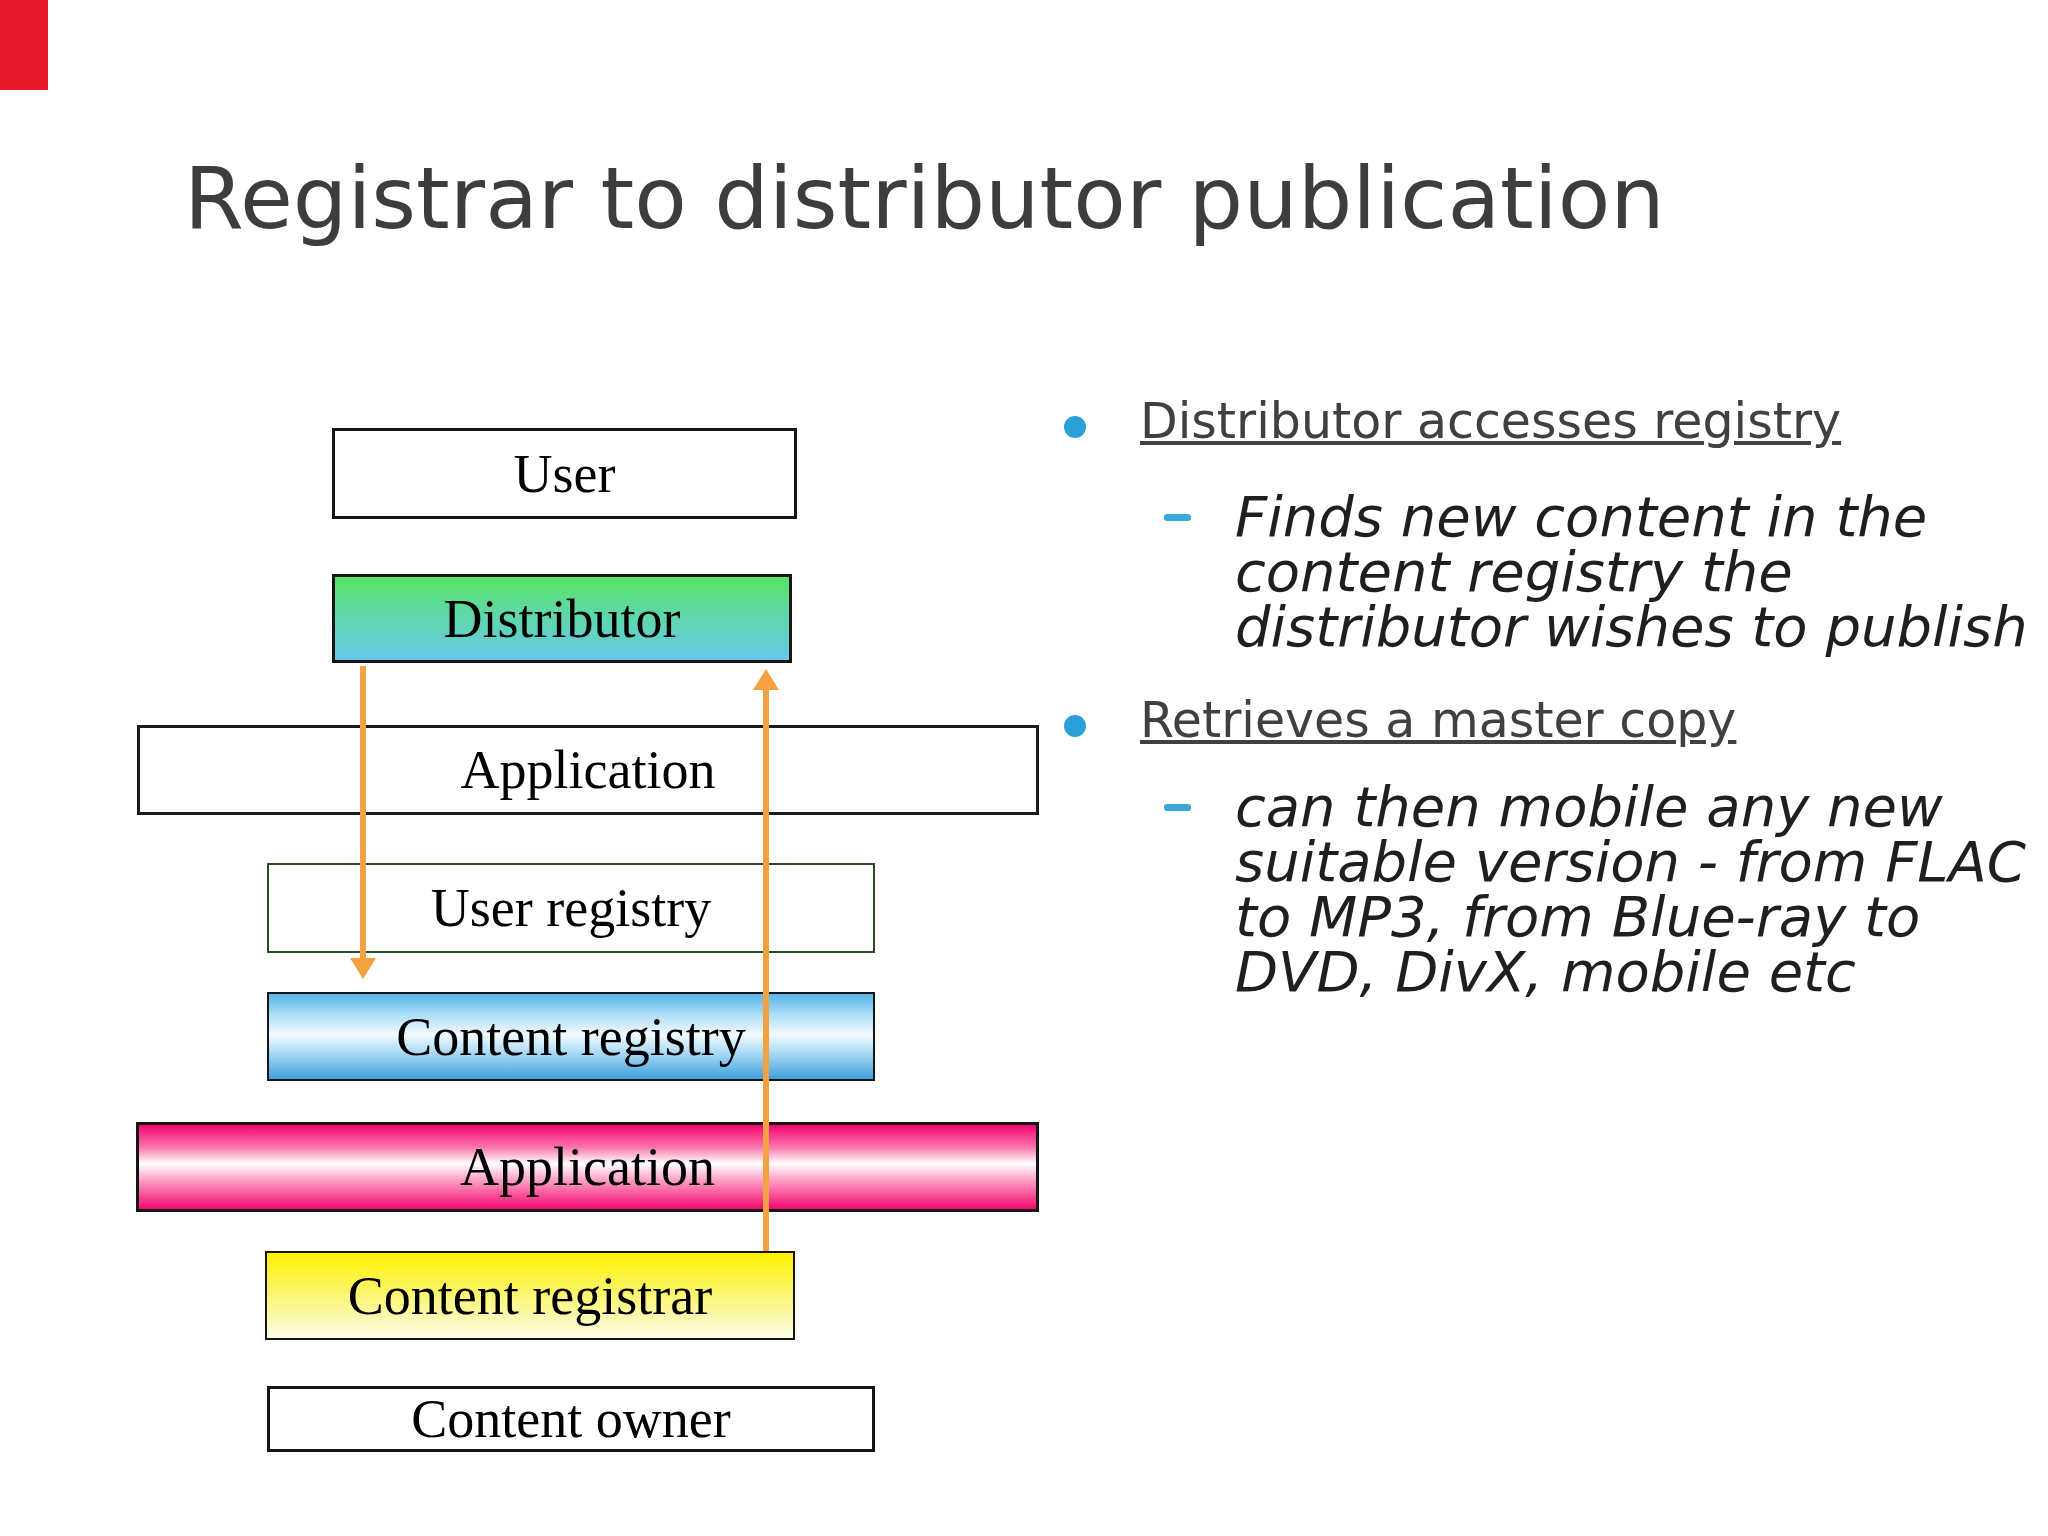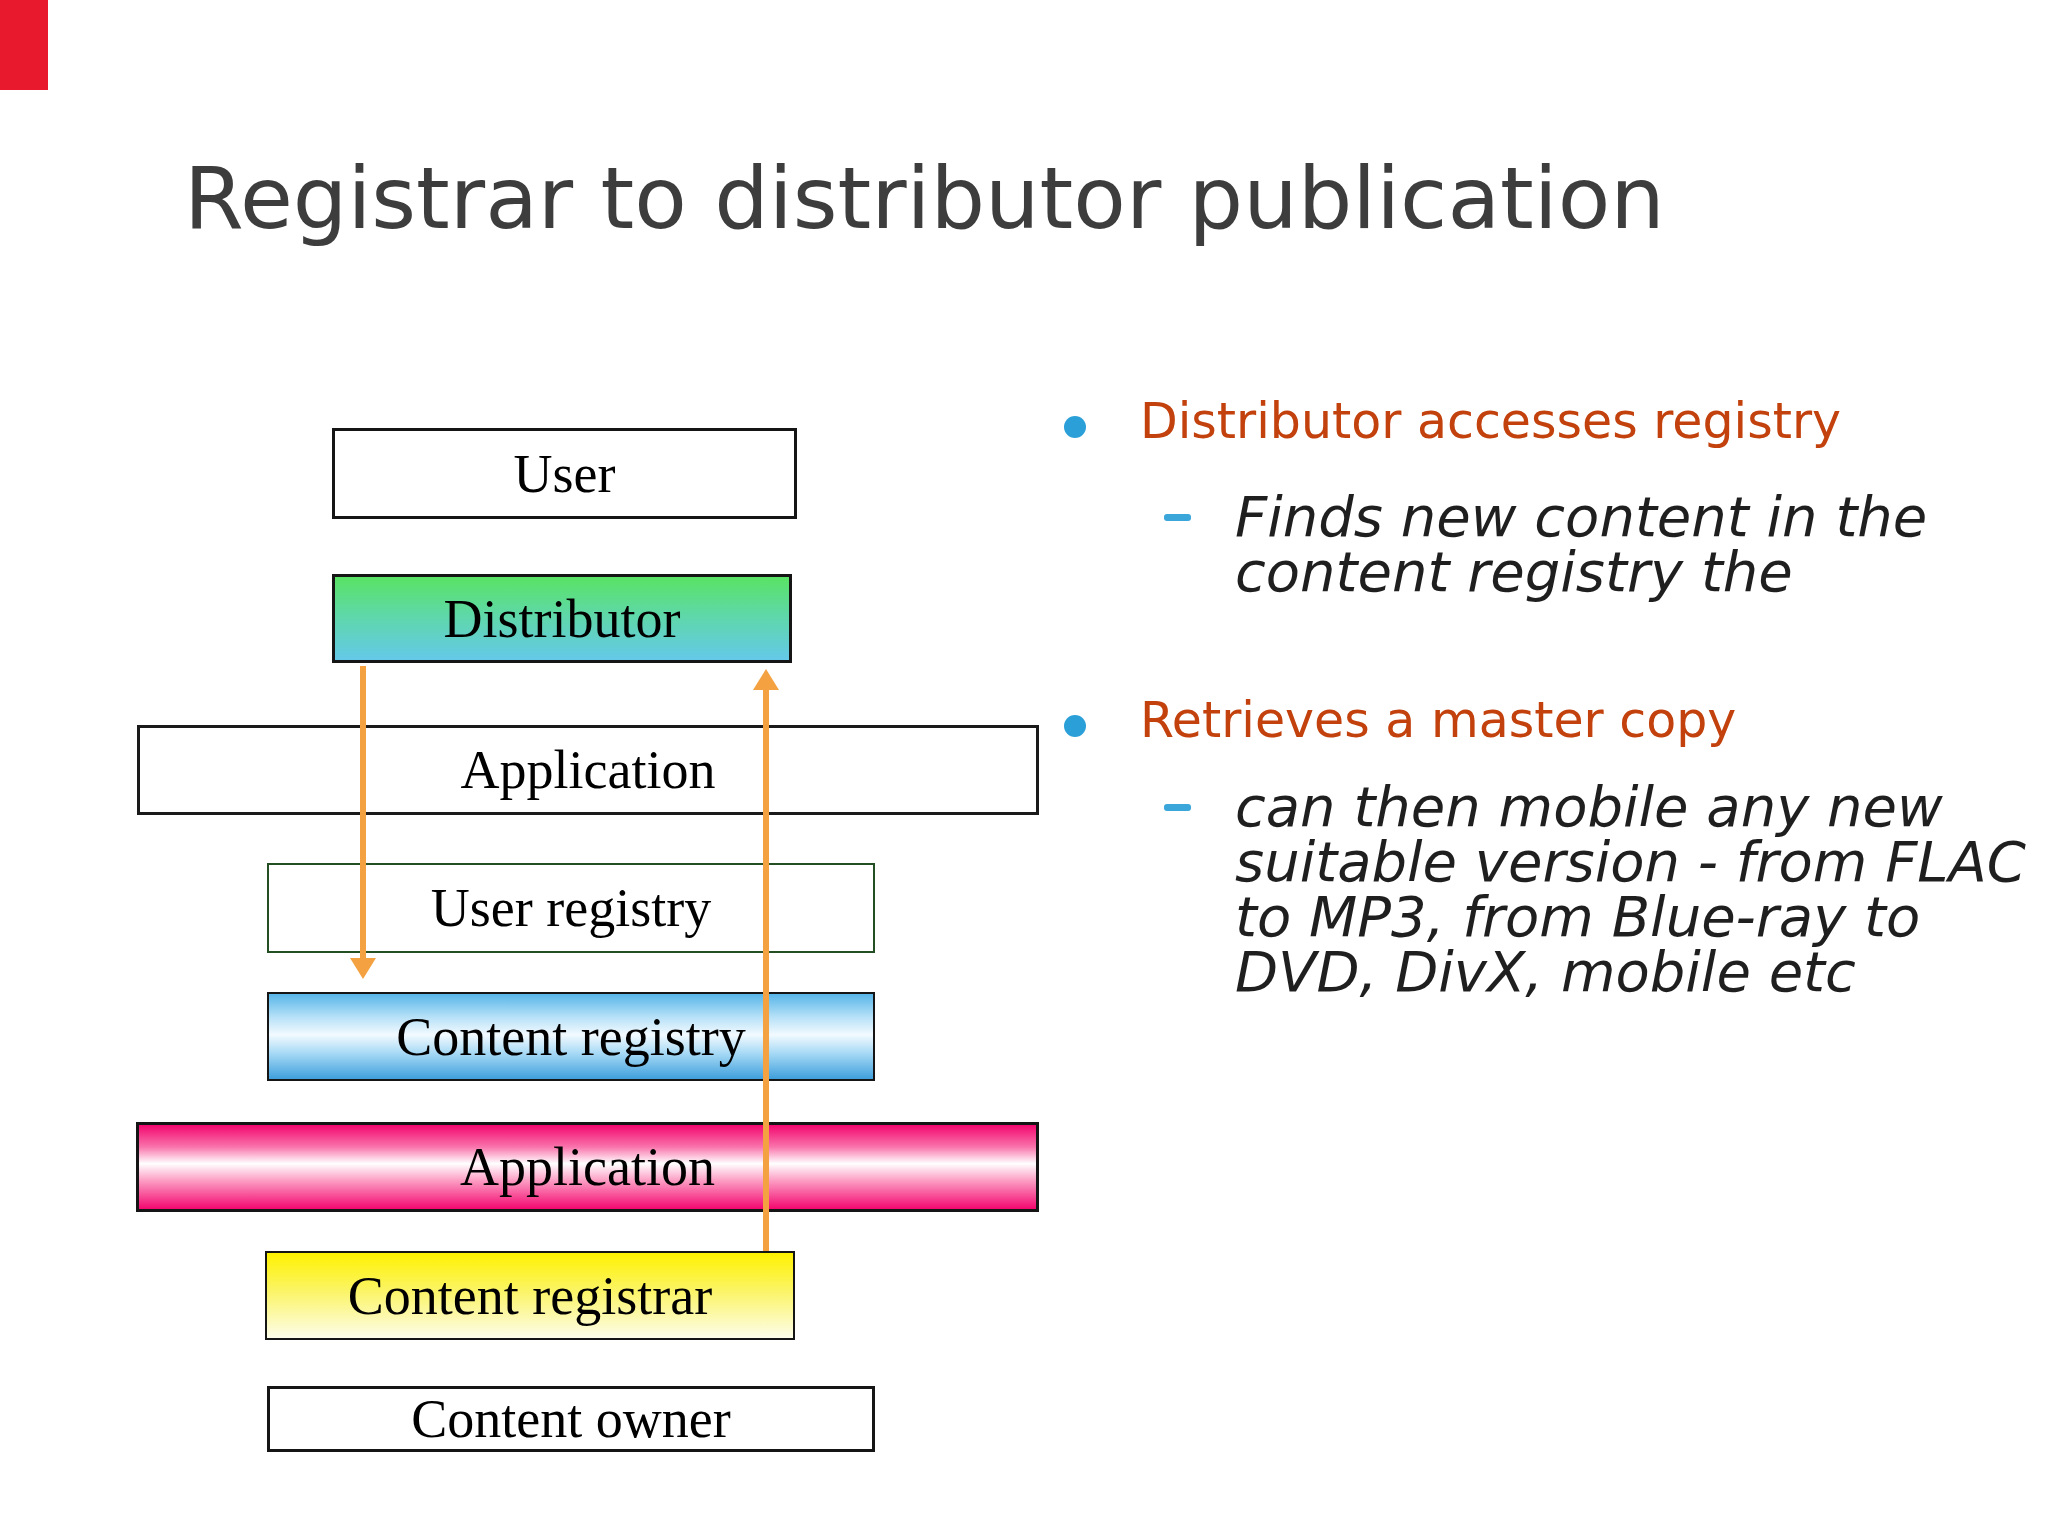--- a/index.html
+++ b/index.html
@@ -61,21 +61,21 @@
   }
   .up-head{
     left:753px;top:669px;
     border-left:13px solid transparent;border-right:13px solid transparent;
     border-bottom:21px solid #f4a241;
   }
   
   .b-dot{position:absolute;width:22px;height:22px;border-radius:50%;background:#2ba0d8;}
   .dot1{left:1064px;top:416px;}
   .dot2{left:1064px;top:715px;}
-  .b-head{position:absolute;font-size:49px;color:#c2410c;white-space:nowrap;}
+  .b-head{position:absolute;font-size:49px;color:#404040;white-space:nowrap;text-decoration:underline;}
   .head1{left:1140px;top:393px;}
   .head2{left:1140px;top:692px;}
   .b-dash{position:absolute;width:27px;height:7px;border-radius:3px;background:#3aa6da;}
   .dash1{left:1164px;top:514px;}
   .dash2{left:1164px;top:804px;}
   .b-sub{position:absolute;font-size:56px;color:#1f1f1f;line-height:55px;white-space:nowrap;font-style:italic;}
   .sub1{left:1235px;top:489px;}
   .sub2{left:1235px;top:779px;}
 </style>
 </head>
@@ -117,20 +117,21 @@
   <div class="arrow-line up-line"></div>
   <div class="arrow-head up-head"></div>
 
   <div class="b-dot dot1"></div>
   <div class="b-head head1">Distributor accesses registry</div>
 
   <div class="b-dash dash1"></div>
   <div class="b-sub sub1">
     <div>Finds new content in the</div>
     <div>content registry the</div>
+    <div>distributor wishes to publish</div>
   </div>
 
   <div class="b-dot dot2"></div>
   <div class="b-head head2">Retrieves a master copy</div>
 
   <div class="b-dash dash2"></div>
   <div class="b-sub sub2">
     <div>can then mobile any new</div>
     <div>suitable version - from FLAC</div>
     <div>to MP3, from Blue-ray to</div>

